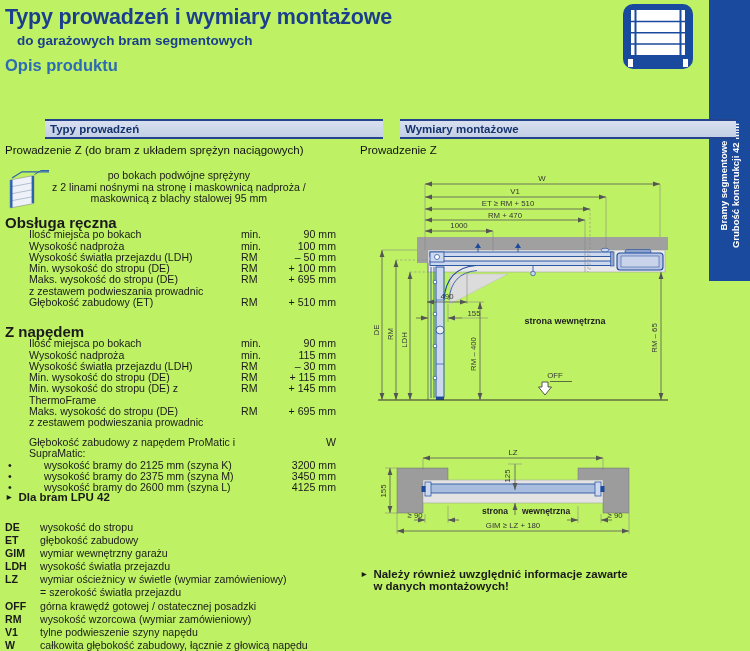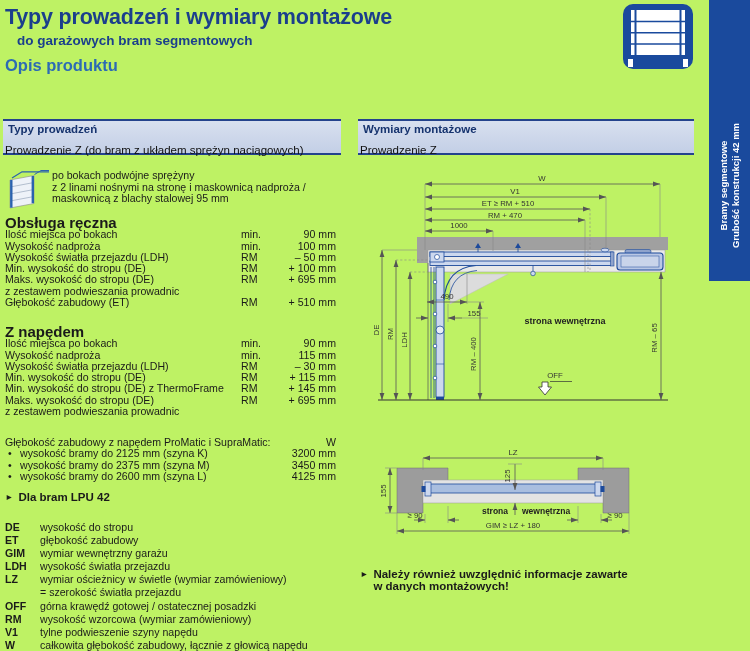--- a/index.html
+++ b/index.html
@@ -4,31 +4,31 @@
 <style>
   html,body{margin:0;padding:0;background:#fff;}
   #page{position:relative;width:750px;height:651px;background:#bef264;overflow:hidden;
         font-family:"Liberation Sans",sans-serif;color:#1a1a1a;}
   .abs{position:absolute;}
   
   .h1{left:5px;top:5px;font-size:21.5px;font-weight:bold;color:#1b3f8c;letter-spacing:-0.2px;}
   .h2{left:5px;top:33px;font-size:13.5px;font-weight:bold;color:#1b3f8c;margin-left:12px;}
   .h3{left:5px;top:56px;font-size:16.5px;font-weight:bold;color:#2d6bb4;}
   
-  .secbar{height:36px;box-sizing:border-box;border-top:2px solid #24438c;border-bottom:2px solid #24438c;
+  .secbar{height:20px;box-sizing:border-box;border-top:2px solid #24438c;border-bottom:2px solid #24438c;
           background:linear-gradient(180deg,#d8e0ef 0%,#c3cfe6 100%);
-          color:#16336e;font-size:11.5px;font-weight:bold;padding:2px 0 0 5px;}
+          color:#16336e;font-size:11.5px;font-weight:bold;padding:2px 0 0 5px;margin-left:42px;}
   .bar1{left:3px;top:119px;width:338px;}
   .bar2{left:358px;top:119px;width:336px;}
   .subhead{font-size:11.5px;font-weight:normal;color:#111;}
   
   .sect{width:331px;font-size:10.6px;line-height:11.3px;}
   .sect .st{font-weight:bold;font-size:15px;margin-bottom:1px;}
   .drow{display:flex;}
-  .dl{flex:1;}
+  .dl{flex:1;margin-left:24px;}
   .dc{width:40px;}
   .dv{width:55px;text-align:right;}
   .bu{width:12px;padding-left:3px;}
   
   .legend{width:345px;font-size:10.6px;line-height:13.1px;}
   .lrow{display:flex;}
   .labbr{width:35px;font-weight:bold;}
   .ldesc{flex:1;}
   
   .mkrow{display:flex;font-size:11.5px;font-weight:bold;}
@@ -87,21 +87,21 @@
       <polygon points="3,11 27,6.5 27,34.5 3,39" fill="#eef2f8" stroke="#8a8a8a" stroke-width="0.6"></polygon>
       <line x1="3" y1="18" x2="27" y2="13.5" stroke="#9aa7bb" stroke-width="0.7"></line>
       <line x1="3" y1="25" x2="27" y2="20.5" stroke="#9aa7bb" stroke-width="0.7"></line>
       <line x1="3" y1="32" x2="27" y2="27.5" stroke="#9aa7bb" stroke-width="0.7"></line>
       <line x1="4.3" y1="11" x2="4.3" y2="38.7" stroke="#2b62ae" stroke-width="2.4"></line>
       <line x1="25.8" y1="7" x2="25.8" y2="34.2" stroke="#2b62ae" stroke-width="2.4"></line>
       <path d="M5,9 L15,2.8 L42,2.8" fill="none" stroke="#2b62ae" stroke-width="1.3"></path>
       <path d="M27.5,5.5 L34,1.5 L42,1.5" fill="none" stroke="#2b62ae" stroke-width="1"></path>
     </svg>
   </div>
-  <div class="abs" style="left:52px;top:170px;font-size:10.6px;line-height:11.6px;">
+  <div class="abs" style="left:52px;top:170px;font-size:10.6px;line-height:11.6px;text-align:center;">
     <div>po bokach podwójne sprężyny</div>
     <div>z 2 linami nośnymi na stronę i maskownicą nadproża /</div>
     <div>maskownicą z blachy stalowej 95 mm</div>
   </div>
 
   <div class="abs sect" style="left:5px;top:217px;">
     <div class="st">Obsługa ręczna</div>
     <div class="drow">
         <span class="dl">Ilość miejsca po bokach</span>
         <span class="dc">min.</span>

